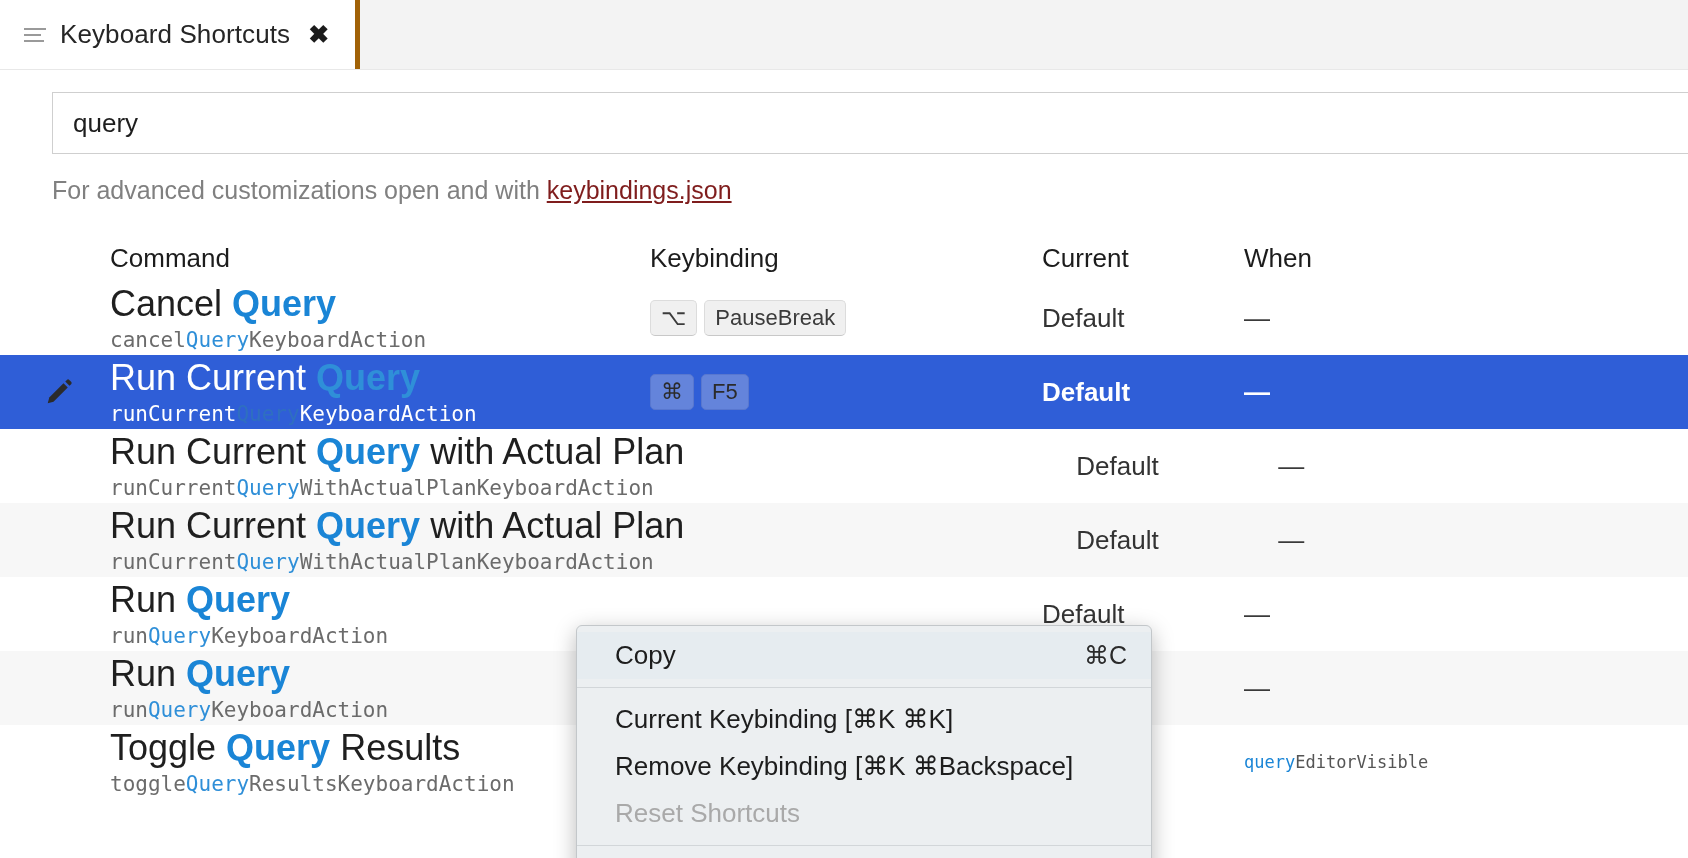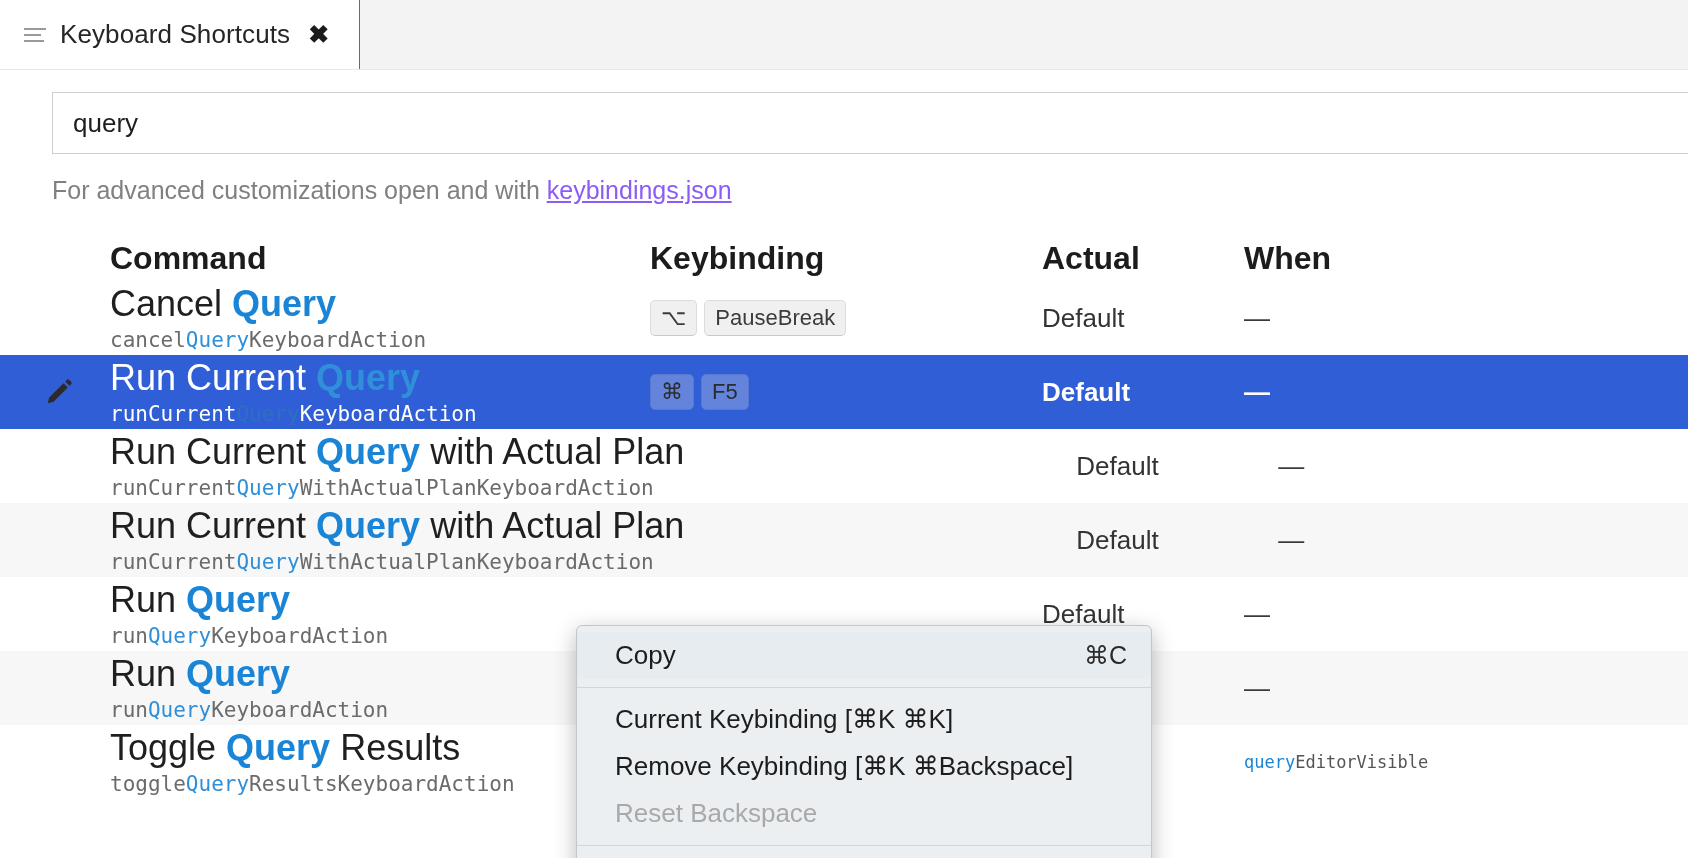--- a/index.html
+++ b/index.html
@@ -18,21 +18,21 @@
     align-items: stretch;
     border-bottom: 1px solid #e8e8e8;
   }
   .tab {
     display: flex;
     align-items: center;
     gap: 14px;
     padding: 0 26px 0 24px;
     background: #ffffff;
     min-width: 360px;
-    border-right: 1px solid #a16207;
+    border-right: 5px solid #a16207;
     position: relative;
   }
   .tab .lines-icon {
     display: inline-block;
     width: 22px; height: 18px;
     position: relative;
     flex: 0 0 auto;
   }
   .tab .lines-icon i {
     position: absolute; left: 0; height: 2px; background: #9a9a9a; display: block;
@@ -69,21 +69,21 @@
     padding: 0 20px;
     outline: none;
     border-radius: 0;
   }
   .hint {
     margin: 22px 0 0 52px;
     font-size: 25px;
     color: #808080;
   }
   .hint a {
-    color: #8b5cf6;
+    color: #7f1d1d;
     text-decoration: underline;
   }
 
   
   .table { margin-top: 30px; position: relative; }
   .row {
     display: flex;
     align-items: center;
     height: 74px;
     position: relative;
@@ -92,22 +92,22 @@
   .row.zebra { background: #f7f7f7; }
   .row.selected { background: #2f5ed7; }
 
   .cell-icon { width: 68px; flex: 0 0 68px; position: relative; height: 100%; }
   .cell-cmd  { flex: 0 0 582px; padding-left: 42px; }
   .cell-key  { flex: 0 0 392px; display: flex; align-items: center; }
   .cell-src  { flex: 0 0 200px; }
   .cell-when { flex: 1 1 auto; padding-left: 2px; }
 
   .th {
-    font-size: 32px;
-    font-weight: bold;
+    font-size: 26px;
+    font-weight: normal;
     color: #1c1c1c;
   }
 
   .cmd-title {
     font-size: 36px;
     color: #1f1f1f;
     line-height: 1.14;
     white-space: nowrap;
   }
   .cmd-id {
@@ -224,21 +224,21 @@
 <div class="hint">
   <span>For advanced customizations open and with </span><a href="#">keybindings.json</a>
 </div>
 
 <div class="table">
 
   <div class="row header">
     <div class="cell-icon"></div>
     <div class="cell-cmd th">Command</div>
     <div class="cell-key th">Keybinding</div>
-    <div class="cell-src th">Actual</div>
+    <div class="cell-src th">Current</div>
     <div class="cell-when th">When</div>
   </div>
 
   <div id="rows-host">
       <div class="row">
         <div class="cell-icon"></div>
         <div class="cell-cmd">
           <div class="cmd-title">Cancel <span class="hl">Query</span></div>
           <div class="cmd-id">cancel<span class="hl">Query</span>KeyboardAction</div>
         </div>
@@ -340,21 +340,21 @@
     </div>
     <div class="ctx-sep"></div>
     <div class="ctx-group-a">
       <div class="ctx-item">
         <span>Current Keybinding [⌘K ⌘K]</span>
       </div>
       <div class="ctx-item">
         <span>Remove Keybinding [⌘K ⌘Backspace]</span>
       </div>
       <div class="ctx-item disabled">
-        <span>Reset Backspace</span>
+        <span>Reset Shortcuts</span>
       </div>
     </div>
     <div class="ctx-sep"></div>
     <div class="ctx-item">
       
     </div>
   </div>
 
 </div>
 

